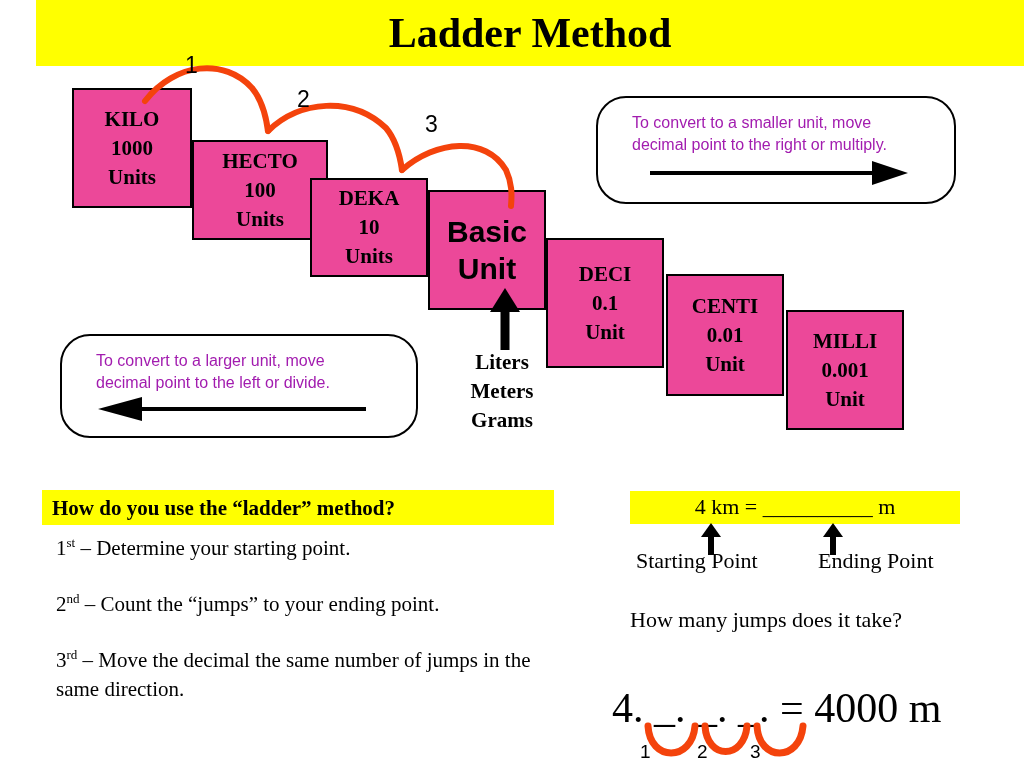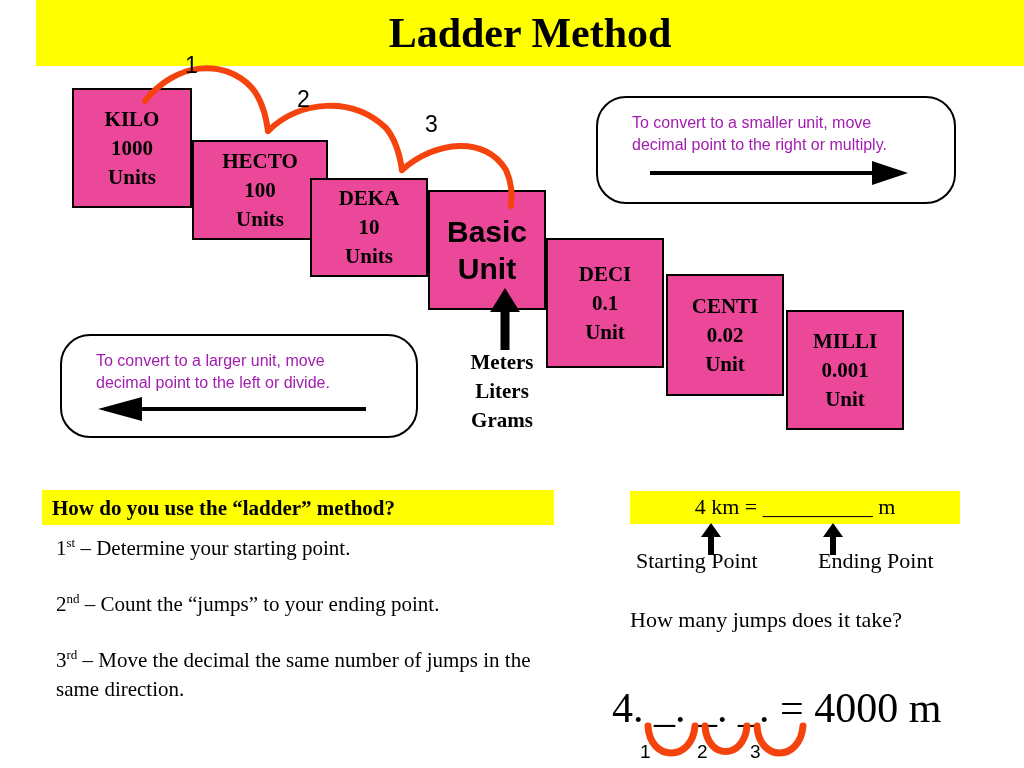--- a/index.html
+++ b/index.html
@@ -220,21 +220,21 @@
   </div>
 
   <div class="step-box" style="left:546px; top:238px; width:118px; height:130px;">
     <span class="ln">DECI</span>
     <span class="ln">0.1</span>
     <span class="ln">Unit</span>
   </div>
 
   <div class="step-box" style="left:666px; top:274px; width:118px; height:122px;">
     <span class="ln">CENTI</span>
-    <span class="ln">0.02</span>
+    <span class="ln">0.01</span>
     <span class="ln">Unit</span>
   </div>
 
   <div class="step-box" style="left:786px; top:310px; width:118px; height:120px;text-align:right;">
     <span class="ln">MILLI</span>
     <span class="ln">0.001</span>
     <span class="ln">Unit</span>
   </div>
 
   <svg id="ladder-arcs" viewBox="0 0 1024 768">
@@ -245,22 +245,22 @@
 
   <div class="jump-num" style="left:185px; top:54px;">1</div>
   <div class="jump-num" style="left:297px; top:88px;">2</div>
   <div class="jump-num" style="left:425px; top:113px;">3</div>
 
   <svg style="position:absolute; left:478px; top:288px; width:54px; height:62px;" viewBox="0 0 54 62">
     <line x1="27" y1="62" x2="27" y2="18" stroke="#000" stroke-width="9"></line>
     <polygon points="27,0 42,24 12,24" fill="#000"></polygon>
   </svg>
   <div id="basic-caption" style="left:432px; top:348px; width:140px;">
+    <span class="ln">Liters</span>
     <span class="ln">Meters</span>
-    <span class="ln">Liters</span>
     <span class="ln">Grams</span>
   </div>
 
   <div class="callout" style="left:596px; top:96px; width:360px; height:108px;">
     <div class="ctext">
       <span class="ln">To convert to a smaller unit, move</span>
       <span class="ln">decimal  point to the right or multiply.</span>
     </div>
     <svg style="position:absolute; left:52px; top:62px; width:260px; height:26px;" viewBox="0 0 260 26">
       <line x1="0" y1="13" x2="228" y2="13" stroke="#000" stroke-width="4"></line>

